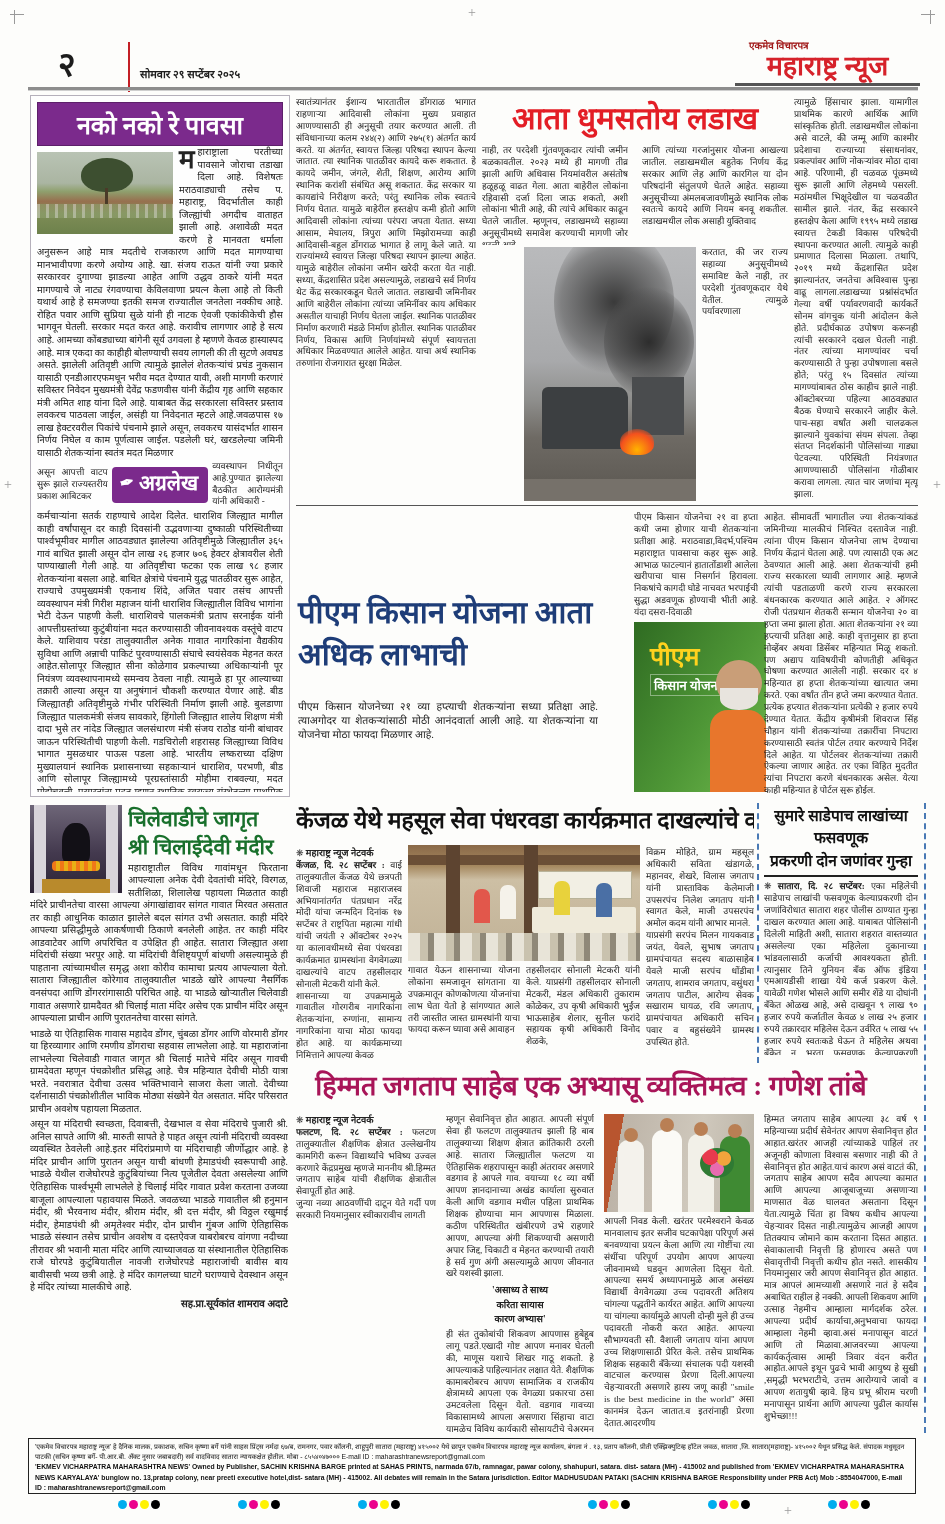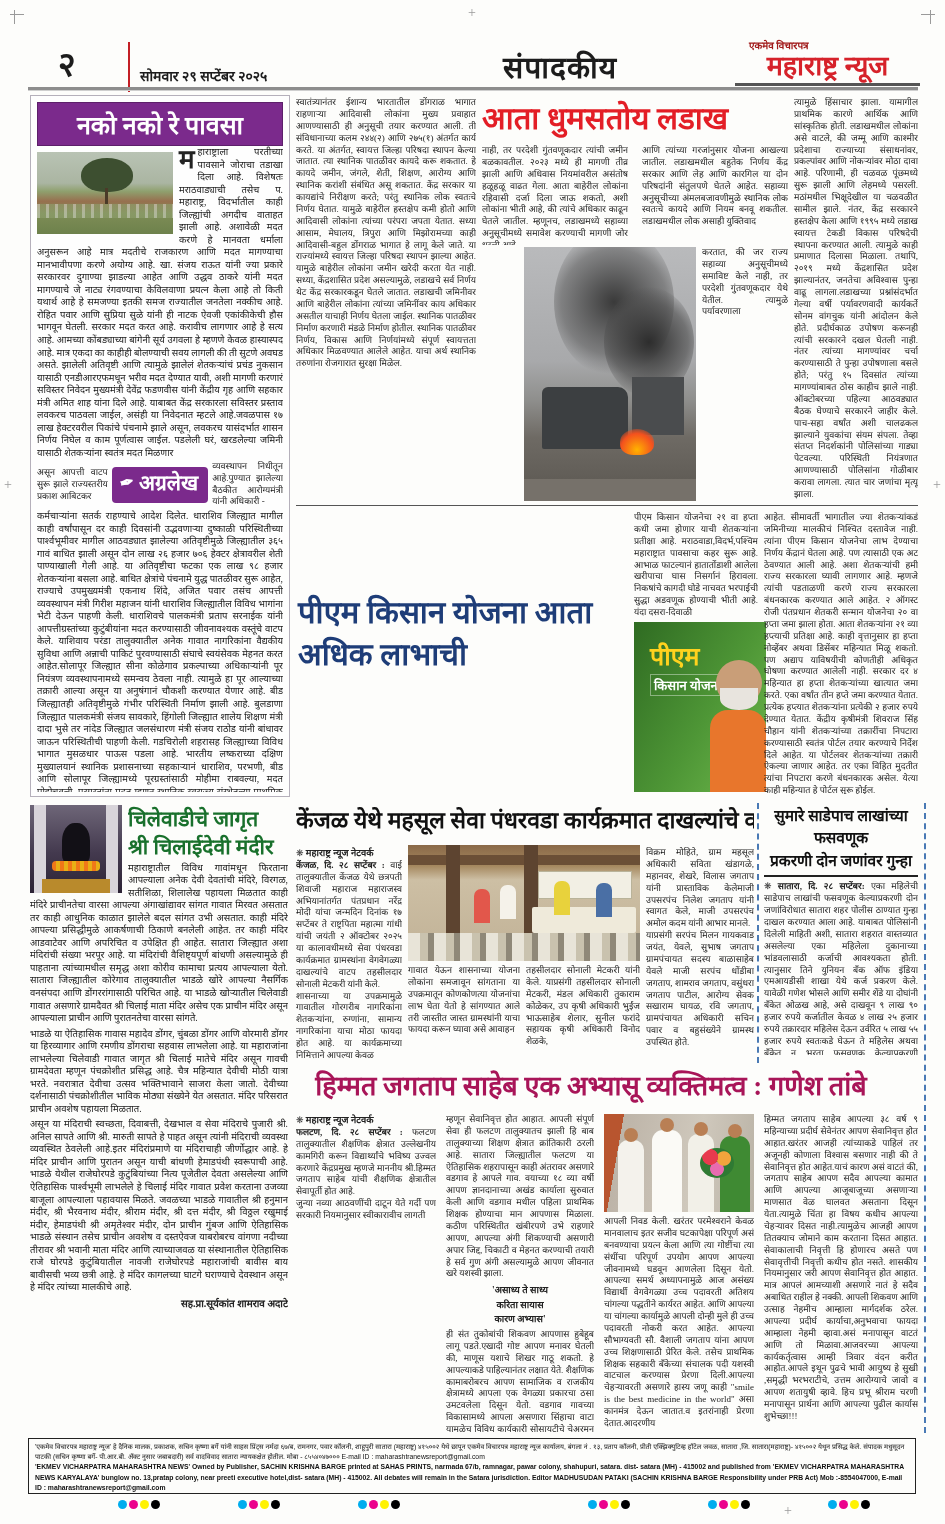--- a/index.html
+++ b/index.html
@@ -8,21 +8,21 @@
   .abs{position:absolute;}
   .jtext{font-size:9px;line-height:1.32;text-align:justify;overflow:hidden;color:#222;}
   .jtext p{margin:0 0 3px 0;}
   .colbox{position:absolute;overflow:hidden;}
   
   .crop{position:absolute;color:#9a9a9a;font-size:14px;line-height:1;}
   .cornerline{position:absolute;background:#9a9a9a;}
   
   #pagenum{left:58px;top:40px;font-size:34px;font-weight:bold;}
   #hdr-redline{left:128px;top:42px;width:2px;height:50px;background:#c31f25;}
-  #hdr-date{left:140px;top:66px;font-size:14px;font-weight:bold;}
+  #hdr-date{left:140px;top:66px;font-size:11px;font-weight:bold;}
   #hdr-section{left:420px;top:46px;width:280px;text-align:center;font-size:30px;font-weight:bold;letter-spacing:1px;}
   #masthead{left:735px;top:38px;width:185px;text-align:center;}
   #masthead .tagline{font-size:10px;color:#a11a1a;font-weight:bold;text-align:left;margin-left:14px;}
   #masthead .title{font-size:27px;font-weight:bold;color:#d6222a;line-height:1.05;}
   #masthead .rule{height:3px;background:#555;margin-top:3px;}
   #hdr-rule{left:28px;top:87px;width:890px;height:3px;background:#8d8d8d;border-bottom:1px solid #cfcfcf;}
   
   #pavasa{left:30px;top:95px;width:258px;height:700px;border:1px solid #b5b0bb;background:#fefefe;}
   #pavasa-inner{position:absolute;left:6px;top:6px;right:6px;bottom:4px;overflow:hidden;}
   #pavasa-head{background:#7b2a8c;color:#fff;text-align:center;font-size:25px;font-weight:bold;
@@ -33,21 +33,21 @@
   #pavasa-photo .trunk{position:absolute;left:68px;top:36px;width:3px;height:16px;background:#4a3a28;}
   #pavasa-photo .flowers{position:absolute;left:0;top:52px;width:100%;height:14px;
     background:repeating-linear-gradient(90deg,#cfd3c5 0 3px,#8fa06e 3px 9px);opacity:.6;}
   .dropcap{float:left;font-size:26px;line-height:.9;font-weight:bold;padding:2px 3px 0 0;}
   #agralekh-row{display:flex;align-items:center;gap:4px;margin:2px 0;}
   #agralekh-row .side{flex:1;font-size:9px;line-height:1.3;text-align:justify;color:#222;}
   #agralekh{background:#7b2a8c;color:#fff;font-weight:bold;font-size:21px;padding:3px 10px 5px 8px;
             border-radius:4px;white-space:nowrap;display:flex;align-items:center;gap:5px;}
   #agralekh .quill{font-size:17px;transform:rotate(-15deg);display:inline-block;}
   
-  #ladakh-head{left:482px;top:96px;width:306px;height:46px;color:#e31e26;
+  #ladakh-head{left:482px;top:96px;width:306px;height:46px;text-align:center;color:#e31e26;
                font-size:31px;font-weight:bold;white-space:nowrap;}
   #ladakh-photo{left:524px;top:247px;width:172px;height:254px;position:absolute;overflow:hidden;
     background:linear-gradient(#b9babc 0%,#a8a9ab 45%,#8f8f8d 60%,#6e6a64 75%,#5a5650 100%);}
   #ladakh-photo .smoke1{position:absolute;left:30px;top:-20px;width:120px;height:150px;border-radius:50%;
     background:radial-gradient(circle,#3a3a3a 0%,#55555588 55%,transparent 75%);}
   #ladakh-photo .smoke2{position:absolute;left:80px;top:40px;width:90px;height:110px;border-radius:50%;
     background:radial-gradient(circle,#2d2d2d 0%,#4a4a4a99 55%,transparent 78%);}
   #ladakh-photo .truck{position:absolute;left:18px;top:140px;width:86px;height:62px;background:#3c3f41;border-radius:6px 10px 2px 2px;}
   #ladakh-photo .truck2{position:absolute;left:108px;top:130px;width:52px;height:58px;background:#4a4c4e;}
   #ladakh-photo .fire{position:absolute;left:96px;top:182px;width:34px;height:26px;border-radius:50% 50% 40% 40%;
@@ -134,21 +134,20 @@
   <div class="crop" style="right:4px;top:478px;">+</div>
   <div class="crop" style="left:784px;top:1504px;">+</div>
   <div class="cornerline" style="left:10px;top:14px;width:14px;height:1px;"></div>
   <div class="cornerline" style="left:14px;top:10px;width:1px;height:14px;"></div>
   <div class="cornerline" style="right:10px;top:14px;width:14px;height:1px;"></div>
   <div class="cornerline" style="right:14px;top:10px;width:1px;height:14px;"></div>
 
   <div class="abs" id="pagenum">२</div>
   <div class="abs" id="hdr-redline"></div>
   <div class="abs" id="hdr-date">सोमवार २९ सप्टेंबर २०२५</div>
-  <div class="abs" id="hdr-section">संपादकीय</div>
   <div class="abs" id="masthead">
     <div class="tagline">एकमेव विचारपत्र</div>
     <div class="title">महाराष्ट्र न्यूज</div>
     <div class="rule"></div>
   </div>
   <div class="abs" id="hdr-rule"></div>
 
   <div class="abs" id="pavasa">
     <div id="pavasa-inner">
       <div id="pavasa-head">नको नको रे पावसा</div>
@@ -184,20 +183,21 @@
     <div class="truck"></div>
     <div class="truck2"></div>
     <div class="fire"></div>
     <div class="road"></div>
   </div>
   <div class="colbox jtext" style="left:702px;top:247px;width:86px;height:254px;">करतात, की जर राज्य सहाव्या अनुसूचीमध्ये समाविष्ट केले नाही, तर परदेशी गुंतवणूकदार येथे येतील. त्यामुळे पर्यावरणाला</div>
   <div class="colbox jtext" style="left:794px;top:97px;width:124px;height:404px;">त्यामुळे हिंसाचार झाला. यामागील प्राथमिक कारणे आर्थिक आणि सांस्कृतिक होती. लडाखमधील लोकांना असे वाटले, की जम्मू आणि काश्मीर प्रदेशाचा राज्याच्या संसाधनांवर, प्रकल्पांवर आणि नोकऱ्यांवर मोठा दावा आहे. परिणामी, ही चळवळ पूंछमध्ये सुरू झाली आणि लेहमध्ये पसरली. मठांमधील भिक्षूदेखील या चळवळीत सामील झाले. नंतर, केंद्र सरकारने हस्तक्षेप केला आणि १९९५ मध्ये लडाख स्वायत्त टेकडी विकास परिषदेची स्थापना करण्यात आली. त्यामुळे काही प्रमाणात दिलासा मिळाला. तथापि, २०१९ मध्ये केंद्रशासित प्रदेश झाल्यानंतर, जनतेचा अविश्वास पुन्हा वाढू लागला.लडाखच्या प्रश्नांसंदर्भात गेल्या वर्षी पर्यावरणवादी कार्यकर्ते सोनम वांगचुक यांनी आंदोलन केले होते. प्रदीर्घकाळ उपोषण करूनही त्यांची सरकारने दखल घेतली नाही. नंतर त्यांच्या मागण्यांवर चर्चा करण्यासाठी ते पुन्हा उपोषणाला बसले होते; परंतु १५ दिवसांत त्यांच्या मागण्यांबाबत ठोस काहीच झाले नाही. ऑक्टोबरच्या पहिल्या आठवड्यात बैठक घेण्याचे सरकारने जाहीर केले. पाच-सहा वर्षांत अशी चालढकल झाल्याने युवकांचा संयम संपला. तेव्हा संतप्त निदर्शकांनी पोलिसांच्या गाड्या पेटवल्या. परिस्थिती नियंत्रणात आणण्यासाठी पोलिसांना गोळीबार करावा लागला. त्यात चार जणांचा मृत्यू झाला.</div>
   <div id="ladakh-rule"></div>
 
   <div id="pmk-head">पीएम किसान योजना आता अधिक लाभाची</div>
+  <div class="colbox jtext" style="left:298px;top:700px;width:300px;height:92px;font-size:10.5px;">पीएम किसान योजनेच्या २१ व्या हप्त्याची शेतकऱ्यांना सध्या प्रतिक्षा आहे. त्याअगोदर या शेतकऱ्यांसाठी मोठी आनंदवार्ता आली आहे. या शेतकऱ्यांना या योजनेचा मोठा फायदा मिळणार आहे.</div>
   <div class="colbox jtext" style="left:634px;top:512px;width:124px;height:108px;">पीएम किसान योजनेचा २१ वा हप्ता कधी जमा होणार याची शेतकऱ्यांना प्रतीक्षा आहे. मराठवाडा,विदर्भ,पश्चिम महाराष्ट्रात पावसाचा कहर सुरू आहे. आभाळ फाटल्यानं हातातोंडाशी आलेला खरीपाचा घास निसर्गानं हिरावला. निकषांचे कागदी घोडे नाचवत भरपाईची सुद्धा अडवणूक होण्याची भीती आहे. यंदा दसरा-दिवाळी</div>
   <div id="pmk-graphic">
     <div class="face"></div>
     <div class="beard"></div>
     <div class="kurta"></div>
     <div class="l1">पीएम</div>
     <div class="l2">किसान योजना</div>
   </div>
   <div class="colbox jtext" style="left:764px;top:512px;width:154px;height:282px;">आहेत. सीमावर्ती भागातील ज्या शेतकऱ्यांकडं जमिनीच्या मालकीचं निश्चित दस्तावेज नाही. त्यांना पीएम किसान योजनेचा लाभ देण्याचा निर्णय केंद्रानं घेतला आहे. पण त्यासाठी एक अट ठेवण्यात आली आहे. अशा शेतकऱ्यांची हमी राज्य सरकारला घ्यावी लागणार आहे. म्हणजे त्यांची पडताळणी करणे राज्य सरकारला बंधनकारक करण्यात आले आहेत. २ ऑगस्ट रोजी पंतप्रधान शेतकरी सन्मान योजनेचा २० वा हप्ता जमा झाला होता. आता शेतकऱ्यांना २१ व्या हप्त्याची प्रतिक्षा आहे. काही वृत्तानुसार हा हप्ता नोव्हेंबर अथवा डिसेंबर महिन्यात मिळू शकतो. पण अद्याप याविषयीची कोणतीही अधिकृत घोषणा करण्यात आलेली नाही. सरकार दर ४ महिन्यात हा हप्ता शेतकऱ्यांच्या खात्यात जमा करते. एका वर्षांत तीन हप्ते जमा करण्यात येतात. प्रत्येक हप्त्यात शेतकऱ्यांना प्रत्येकी २ हजार रुपये देण्यात येतात. केंद्रीय कृषीमंत्री शिवराज सिंह चौहान यांनी शेतकऱ्यांच्या तक्रारींचा निपटारा करण्यासाठी स्वतंत्र पोर्टल तयार करण्याचे निर्देश दिले आहेत. या पोर्टलवर शेतकऱ्यांच्या तक्रारी ऐकल्या जाणार आहेत. तर एका विहित मुदतीत त्यांचा निपटारा करणे बंधनकारक असेल. येत्या काही महिन्यात हे पोर्टल सुरू होईल.</div>
 

